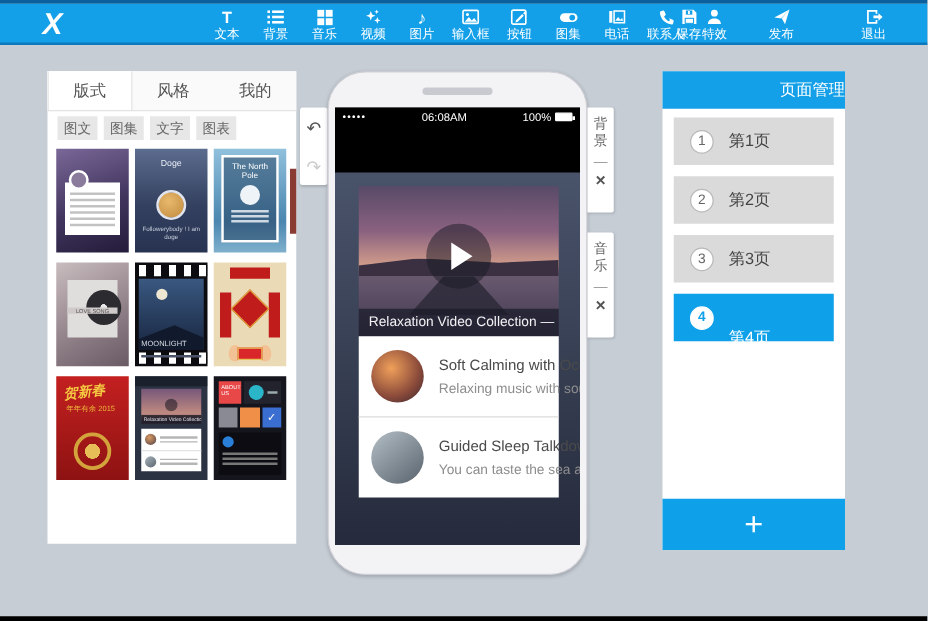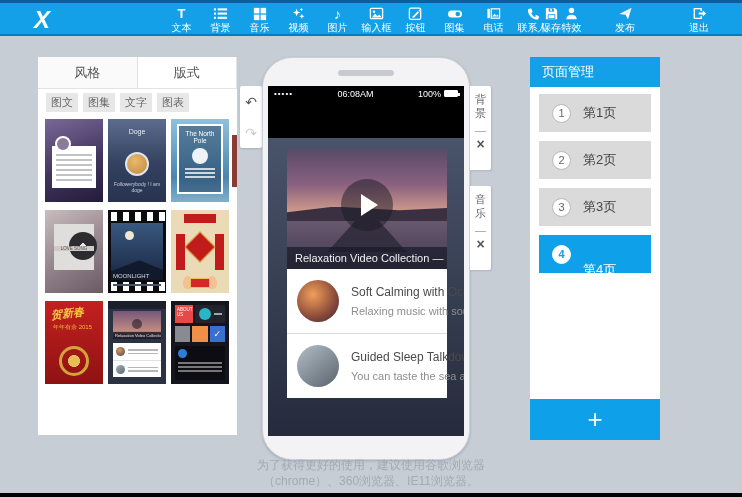--- a/index.html
+++ b/index.html
@@ -136,21 +136,21 @@
   .ptitle { font-size:12px; color:#4a4a4a; margin-bottom:6px; white-space:nowrap; }
   .psub { font-size:11px; color:#8d8d8d; white-space:nowrap; }
 
   .side-tab { position:absolute; left:470px; width:21px; height:84px; background:#fff; border-radius:0 2px 2px 0; box-shadow:1px 1px 2px rgba(0,0,0,.12); display:flex; flex-direction:column; align-items:center; padding-top:7px; cursor:pointer; }
   .st1 { top:86px; } .st2 { top:186px; }
   .st-label { width:13px; font-size:11px; color:#666; line-height:1.25; text-align:center; }
   .st-min { font-size:11px; color:#999; margin-top:3px; cursor:pointer; }
   .st-close { font-size:14px; color:#555; font-weight:bold; margin-top:1px; cursor:pointer; line-height:1; }
 
   
-  .right-panel { position:absolute; left:530px; top:57px; width:130px; height:383px; background:#fff; }
+  .right-panel { position:absolute; left:530px; top:57px; width:146px; height:383px; background:#fff;text-align:right; }
   .rp-actions { height:32px; display:flex; align-items:center; justify-content:space-between; padding:0 13px; border-bottom:1px solid #e8e8e8; }
   .rp-action { font-size:12.5px; color:#444; cursor:pointer; }
   .rp-list { padding:7px 9px; }
   .rp-item { height:38px; background:#dadada; margin-bottom:9px; display:flex; align-items:center; padding-left:13px; cursor:pointer; }
   .rp-num { width:19px; height:19px; border-radius:50%; background:#fff; border:1px solid #b9b9b9; color:#666; font-size:11px; display:flex; align-items:center; justify-content:center; }
   .rp-label { font-size:13px; color:#444; margin-left:12px; }
   .rp-item.active { background:#0ea0e9; }
   .rp-item.active .rp-num { border-color:#fff; color:#0ea0e9; font-weight:bold; }
   .rp-item.active .rp-label { color:#fff;margin-top:32px; }
   .rp-add { position:absolute; left:0; right:0; bottom:0; height:41px; background:#0ea0e9; color:#fff; font-size:26px; font-weight:300; display:flex; align-items:center; justify-content:center; cursor:pointer; }
@@ -308,22 +308,23 @@
               <path fill="#fff" d="M7.2 6.9h4.3V4.8L15 8l-3.5 3.2V9.1H7.2z"></path>
             </svg>
           </span>
         <span class="tb-label">退出</span>
       </div>
     </div>
   </div>
 
   <div class="left-panel">
     <div class="lp-tabs">
+      <div class="lp-tab active">版式</div>
       <div class="lp-tab">风格</div>
-      <div class="lp-tab active">版式</div>
+      <div class="lp-tab">我的</div>
     </div>
     <div class="lp-chips">
       <span class="chip">图文</span>
       <span class="chip">图集</span>
       <span class="chip">文字</span>
       <span class="chip">图表</span>
     </div>
     <div class="lp-grid">
       <div class="thumb t1">
         <div class="card">
@@ -496,19 +497,15 @@
         <span class="rp-label">第3页</span>
       </div>
       <div class="rp-item active">
         <span class="rp-num">4</span>
         <span class="rp-label">第4页</span>
       </div>
     </div>
     <div class="rp-add">+</div>
   </div>
 
-  <div class="footer">
-    <div>为了获得更好的使用，建议使用谷歌浏览器</div>
-    <div>（chrome）、360浏览器、IE11浏览器。</div>
-  </div>
   <div class="blackbar"></div>
 
 </div>
 
 </body></html>

